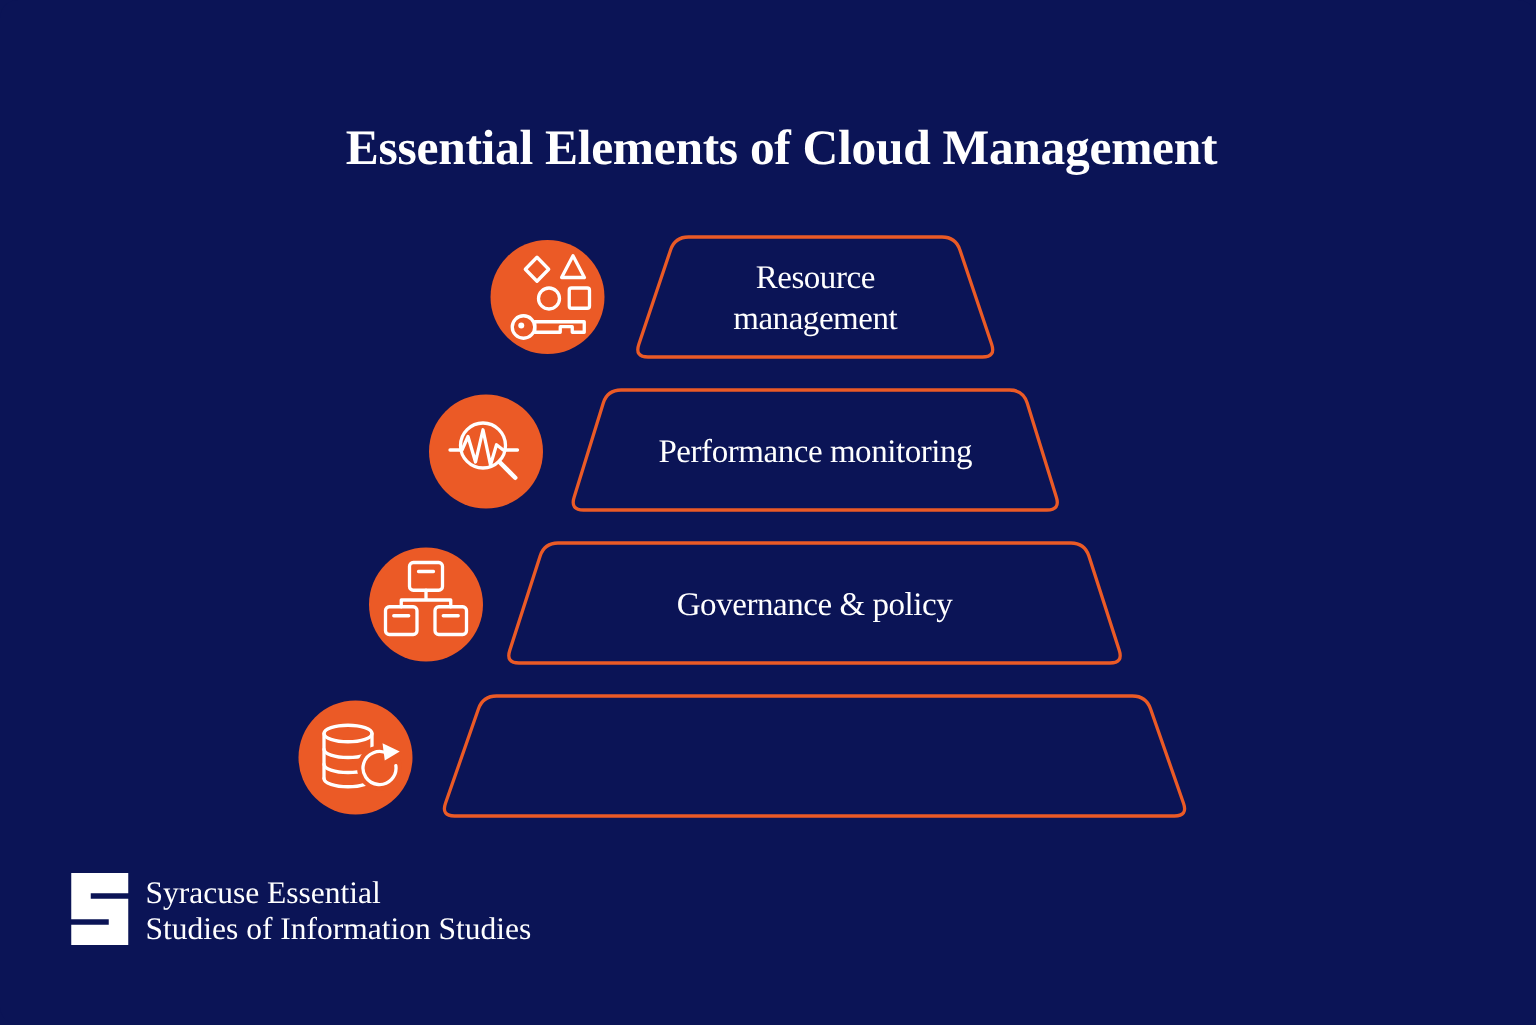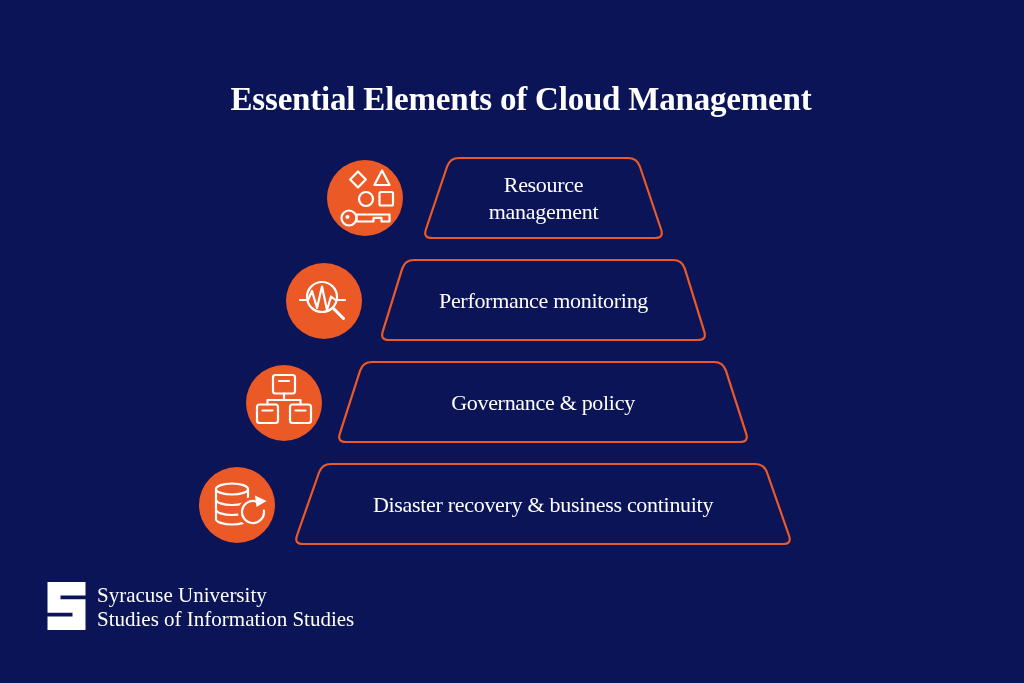--- a/index.html
+++ b/index.html
@@ -131,25 +131,24 @@
       <circle class="erase" cx="253" cy="512" r="15"></circle>
       <path class="ln" d="M258.5,502.5 A11,11 0 1 0 263.9,510.5"></path>
       <path class="solid" d="M266.5,501 L255,495.5 L256.5,507 Z"></path>
     </g>
   </svg>
 
   <div class="row-label" style="left:423px; top:158px; width:241px; height:80px;">Resource
 management</div>
   <div class="row-label" style="left:380px; top:260px; width:327px; height:80px;">Performance monitoring</div>
   <div class="row-label" style="left:337px; top:362px; width:412px; height:80px;">Governance &amp; policy</div>
-  <div class="row-label" style="left:294px; top:464px; width:498px; height:80px;">Disaster recovery &amp; business continuity</div>
 
   <div class="logo">
     <svg width="39" height="48" viewBox="0 0 38 48" xmlns="http://www.w3.org/2000/svg">
       <path fill="#FFFFFF" d="M0,0 H38 V13.5 H13 V17.2 H38 V48 H0 V34.5 H25 V30.8 H0 Z"></path>
     </svg>
     <div class="logo-text">
-      <div>Syracuse University</div>
+      <div>Syracuse Essential</div>
       <div>Studies of Information Studies</div>
     </div>
   </div>
 
 </div>
 
 </body></html>

